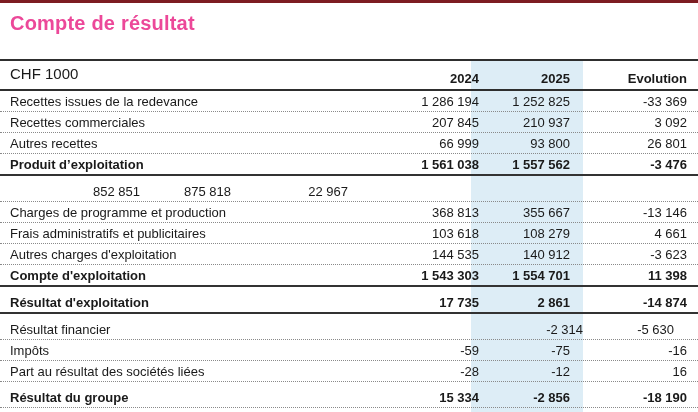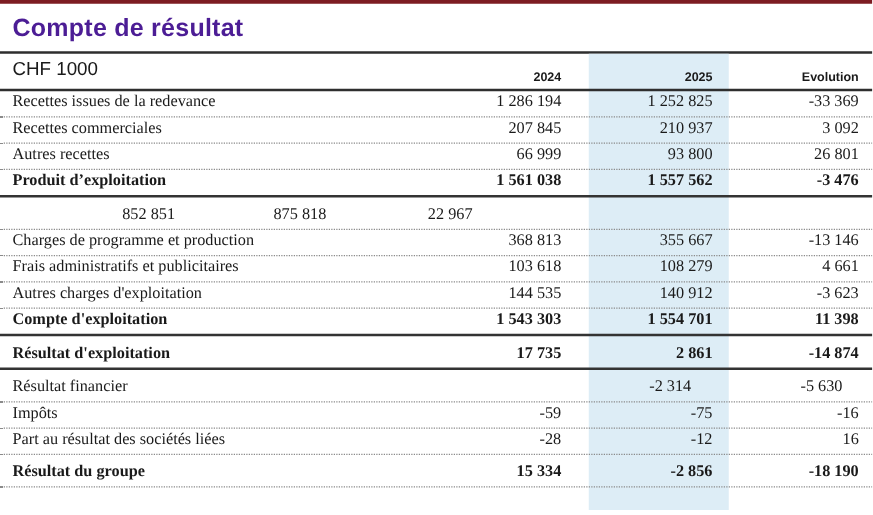--- a/index.html
+++ b/index.html
@@ -8,25 +8,25 @@
     width:698px; height:412px;
     background:#ffffff;
     font-family:"Liberation Sans", sans-serif;
     color:#1a1a1a;
     overflow:hidden;
     box-sizing:border-box;
   }
   .top-line { height:3px; background:#7d1c22; }
   .title {
     margin:0;
-    padding:8px 10px 6px 10px;
+    padding:8px 10px 24px 10px;
     font-size:20px;
     font-weight:700;
     line-height:24px;
-    color:#4c1d95;
+    color:#ec4899;
     border-bottom:2px solid #2e2e2e;
     letter-spacing:0.2px;
   }
   .table-wrap { position:relative; }
   .blue-band {
     position:absolute;
     left:471px; top:0;
     width:112px; height:365px;
     background:#ddedf6;
   }
@@ -37,41 +37,40 @@
   }
   .chf-label {
     position:absolute;
     left:10px; top:4px;
     font-size:15px;
   }
   .year-headers {
     position:absolute;
     right:11px; bottom:3px;
     display:flex;
-    font-size:10px;
+    font-size:13px;
     font-weight:700;
   }
   .tbody { position:relative; }
   .row {
     position:relative;
     display:flex;
-    align-items:flex-start;
+    align-items:center;
     height:20px;
     padding:0 11px 0 10px;
     border-bottom:1px dotted #8a8a8a;
     font-size:13px;
-    font-family:Liberation Serif, serif;
   }
   .row.bold { font-weight:700; }
   .row.solid-bottom { border-bottom:2px solid #333333; }
   .row.gap-after { margin-bottom:5px; }
   .c-label { flex:1; white-space:nowrap; overflow:hidden; }
   .c-num { text-align:right; white-space:pre; }
   .c-2024 { width:130px; }
-  .c-2025 { width:134px; padding-right:13px; box-sizing:border-box; }
+  .c-2025 { width:104px; padding-right:13px; box-sizing:border-box; }
   .c-evo  { width:104px; }
 </style>
 </head>
 <body>
 
 <div class="page">
   <div class="top-line"></div>
   <h1 class="title">Compte de résultat</h1>
 
   <div class="table-wrap">

